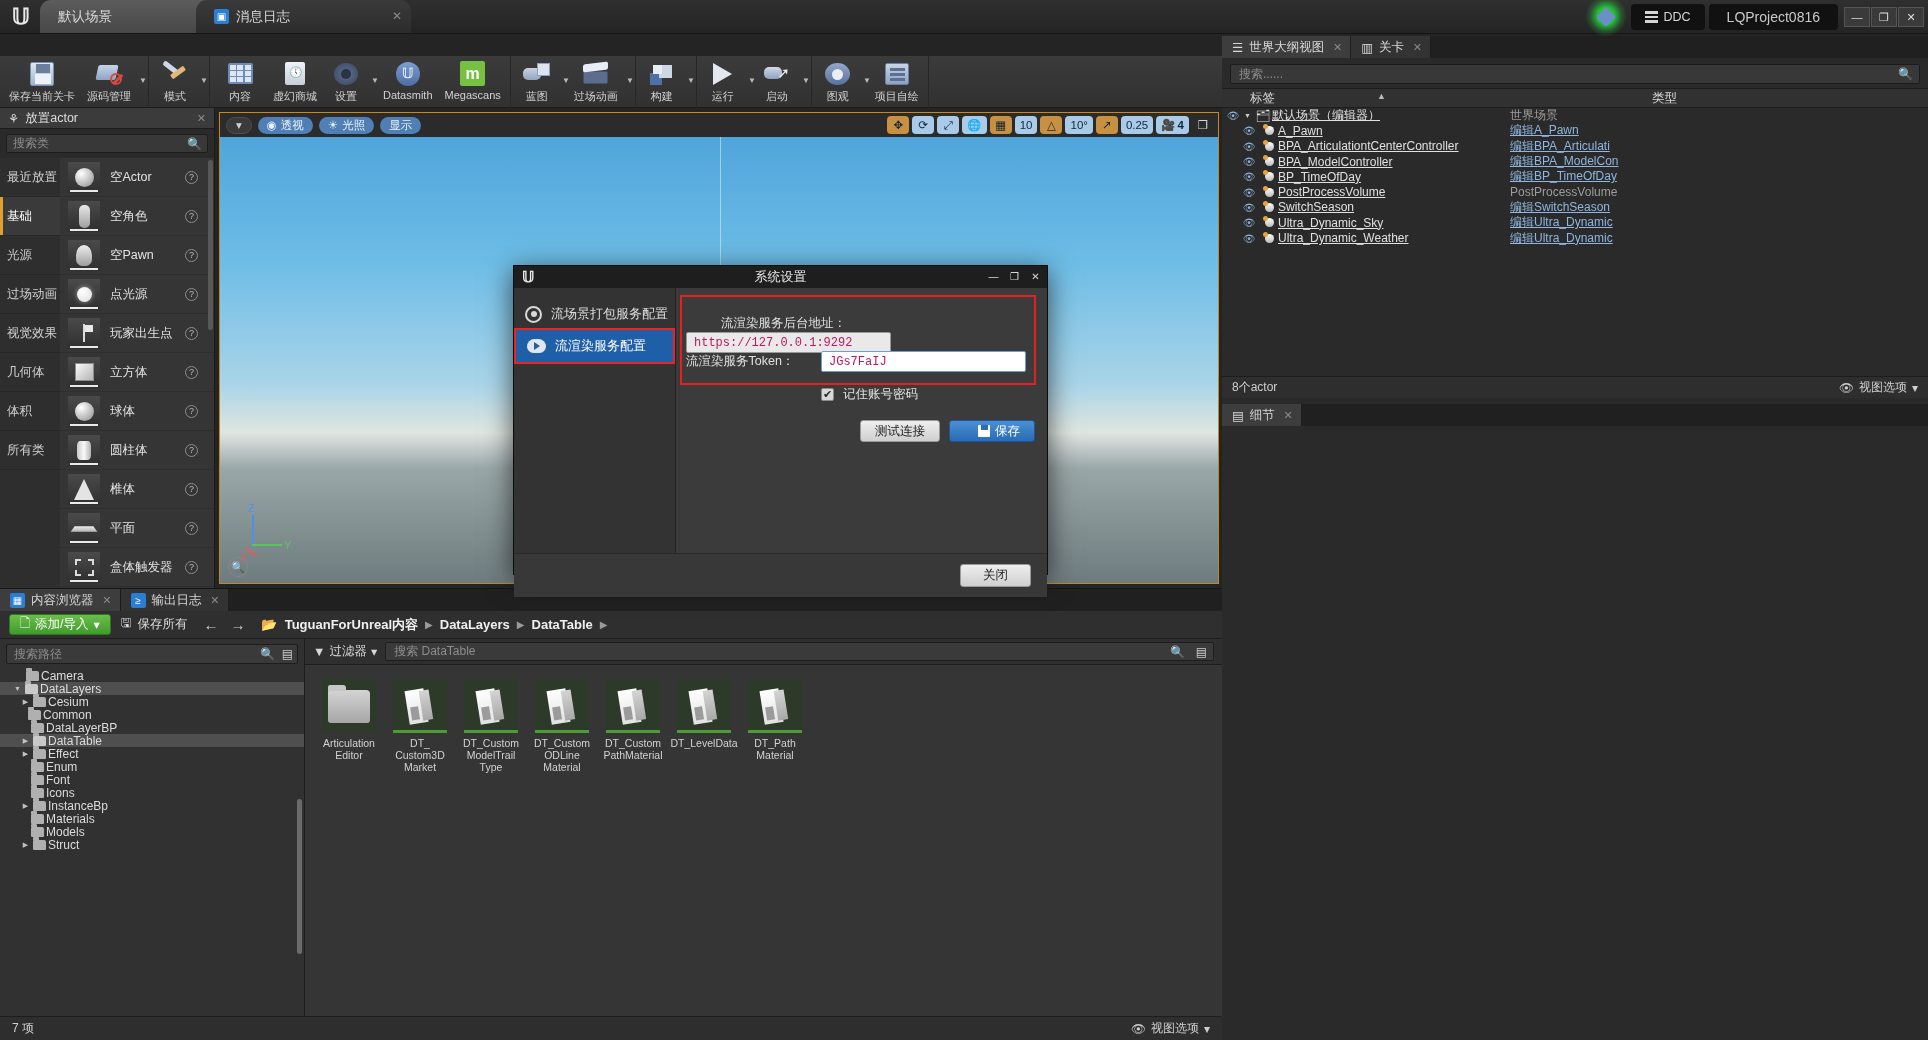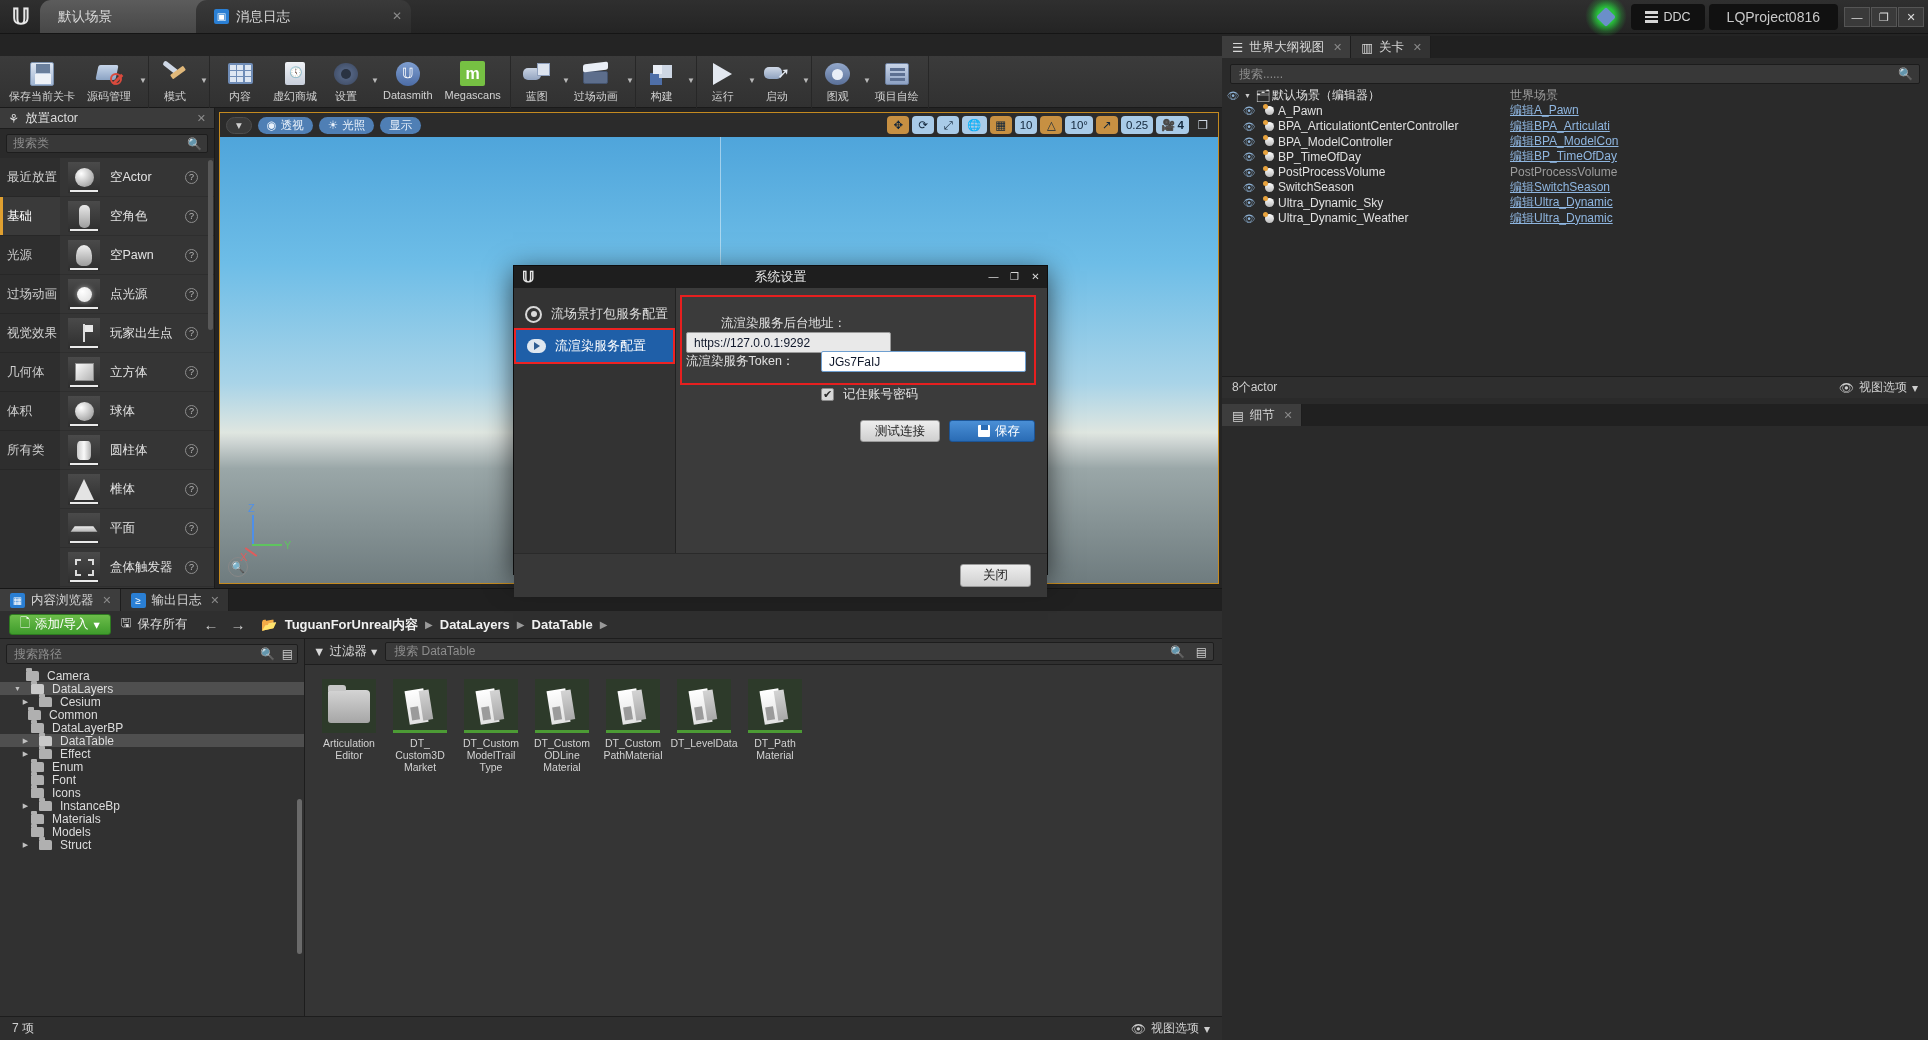--- a/index.html
+++ b/index.html
@@ -170,21 +170,21 @@
   .ohead { height:20px; background:#313131; border-top:1px solid #1d1d1d; border-bottom:1px solid #1d1d1d;
      display:flex; align-items:center; font-size:12.5px; color:#d8d8d8; position:relative; }
   .ohead .c1 { padding-left:28px; } .ohead .c2 { position:absolute; left:430px; }
   .ohead .sortmark { position:absolute; left:155px; top:2px; color:#bbb; font-size:9px; }
   .orow { height:15.3px; display:flex; align-items:center; font-size:12px; color:#dcdcdc; position:relative; }
   .orow .eye { width:22px; text-align:center; color:#8fb4d8; font-size:10px; }
   .orow .tri { width:10px; color:#c9c9c9; font-size:7px; }
   .orow .bi { width:18px; display:flex; align-items:center; justify-content:center; position:relative; }
   .bdot { width:9px; height:9px; border-radius:50%; background:linear-gradient(#fff,#bbb); position:relative; }
   .bdot::after { content:""; position:absolute; left:-2px; top:-2px; width:5px; height:5px; border-radius:50%; background:#e8a33d; }
-  .orow .lbl { color:#e0e0e0; }
+  .orow .lbl { color:#e0e0e0;text-decoration:underline; }
   .orow .type { position:absolute; left:288px; color:#8fb6e0; text-decoration:underline; white-space:nowrap; }
   .orow .type.plain { color:#9c9c9c; text-decoration:none; }
   .ofoot { position:absolute; left:0; top:340px; width:706px; height:22px; background:#2e2e2e;
      border-top:1px solid #1d1d1d; display:flex; align-items:center; justify-content:space-between;
      padding:0 10px; font-size:12px; color:#cfcfcf; }
   .ofoot .vo { display:flex; align-items:center; gap:5px; }
 
   
   .dpanel { position:absolute; left:0; top:368px; width:706px; height:636px; background:#2a2a2a; }
   .dtabs { height:22px; background:#202020; display:flex; }
@@ -202,21 +202,21 @@
   .navarr { display:flex; gap:12px; color:#cfcfcf; font-size:15px; padding:0 6px; }
   .crumbs { display:flex; align-items:center; gap:7px; font-size:13px; }
   .crumbs b { color:#f0f0f0; font-weight:bold; }
   .crumbs .sep { color:#9a9a9a; font-size:10px; }
   .cmain { display:flex; height:400px; }
   .ctree { width:305px; background:#313131; border-right:1px solid #1d1d1d; position:relative; }
   .tsearch { margin:5px 6px; height:20px; background:#3a3a3a; border:1px solid #1d1d1d; border-radius:2px;
      display:flex; align-items:center; padding:0 7px; font-size:12px; color:#8d8d8d; position:relative; }
   .tsearch .mag { position:absolute; right:22px; color:#cfcfcf; }
   .tsearch .list { position:absolute; right:4px; color:#cfcfcf; }
-  .trow { height:13px; display:flex; align-items:center; gap:8px; font-size:12px; color:#dcdcdc; }
+  .trow { height:13px; display:flex; align-items:center; gap:2px; font-size:12px; color:#dcdcdc; }
   .trow.sel { background:#4f4f4f; }
   .trow .ar { width:11px; text-align:center; color:#c0c0c0; font-size:7px; }
   .fld { width:13px; height:10px; background:#b0b0b0; border-radius:1px 2px 1px 1px; position:relative; }
   .fld::before { content:""; position:absolute; left:0; top:-2.5px; width:6px; height:2.5px; background:#b0b0b0; border-radius:1px 1px 0 0; }
   .fld.open { background:#c9c9c9; }
   .cright { flex:1; background:#353535; position:relative; }
   .cfilter { height:26px; display:flex; align-items:center; gap:8px; padding:0 8px; background:#2f2f2f;
      border-bottom:1px solid #1d1d1d; }
   .fbtn { display:flex; align-items:center; gap:4px; font-size:12.5px; color:#d8d8d8; }
   .fsearch { flex:1; height:19px; background:#3a3a3a; border:1px solid #1d1d1d; border-radius:2px;
@@ -258,21 +258,21 @@
      display:flex; align-items:center; justify-content:center; }
   .navcirc::after { content:""; width:6px; height:6px; border-radius:50%; background:#d8d8d8; }
   .navcloud { width:19px; height:14px; background:#dfe7f0; border-radius:8px 8px 7px 7px; position:relative;
      display:flex; align-items:center; justify-content:center; }
   .navcloud::after { content:""; width:0;height:0;border-left:6px solid #2f5d92;border-top:4px solid transparent;border-bottom:4px solid transparent;margin-left:1px }
   .mform { flex:1; position:relative; background:#3b3b3b; }
   .redbox { position:absolute; left:4px; top:7px; width:356px; height:90px; border:2px solid #e61f1f; }
   .frow { position:absolute; display:flex; align-items:center; }
   .frow .flbl { width:135px; font-size:12.5px; color:#e0e0e0; }
   .fin { width:205px; height:21px; background:#e9e9e9; border:1px solid #9a9a9a; border-radius:2px;
-     display:flex; align-items:center; padding:0 7px; font-size:12px; color:#0f172a; }
+     display:flex; align-items:center; padding:0 7px; font-size:12px; color:#be185d;font-family:Liberation Mono, monospace; }
   .fin.act { background:#fff; border-color:#6f9fd0; }
   .fcheck { position:absolute; left:145px; top:98px; display:flex; align-items:center; gap:9px; font-size:12.5px; color:#e0e0e0; }
   .cbox { width:13px; height:13px; background:#d8d8d8; border:1px solid #8a8a8a; border-radius:2px;
      display:flex; align-items:center; justify-content:center; color:#2a2a2a; font-size:11px; }
   .mbtns { position:absolute; right:12px; top:132px; display:flex; gap:9px; }
   .btn { height:22px; padding:0 14px; border-radius:3px; font-size:12.5px; display:flex;
      align-items:center; justify-content:center; gap:5px; }
   .btn.grey { background:linear-gradient(#eee,#cfcfcf); border:1px solid #9a9a9a; color:#1c1c1c; }
   .btn.blue { background:linear-gradient(#4a8fd6,#2a6cb5); border:1px solid #1d5596; color:#fff;padding-left:28px; }
   .btn.blue .dk { width:12px; height:12px; background:#fff; border-radius:1px; position:relative; }
@@ -635,20 +635,25 @@
       <div class="rtab">
         <span>▥</span>
         <span>关卡</span>
         <span class="cx">✕</span>
       </div>
     </div>
     <div class="osearch">
       <span>搜索......</span>
       <span class="mag">🔍</span>
     </div>
+    <div class="ohead">
+      <span class="c1">标签</span>
+      <span class="sortmark">▲</span>
+      <span class="c2">类型</span>
+    </div>
 
     <div>
       <div class="orow">
         <span class="eye">👁</span>
         <span class="tri">▼</span>
         <span class="bi">🗂</span>
         <span class="lbl">默认场景（编辑器）</span>
         <span class="type plain">世界场景</span>
       </div>
       <div class="orow" style="padding-left:16px">

